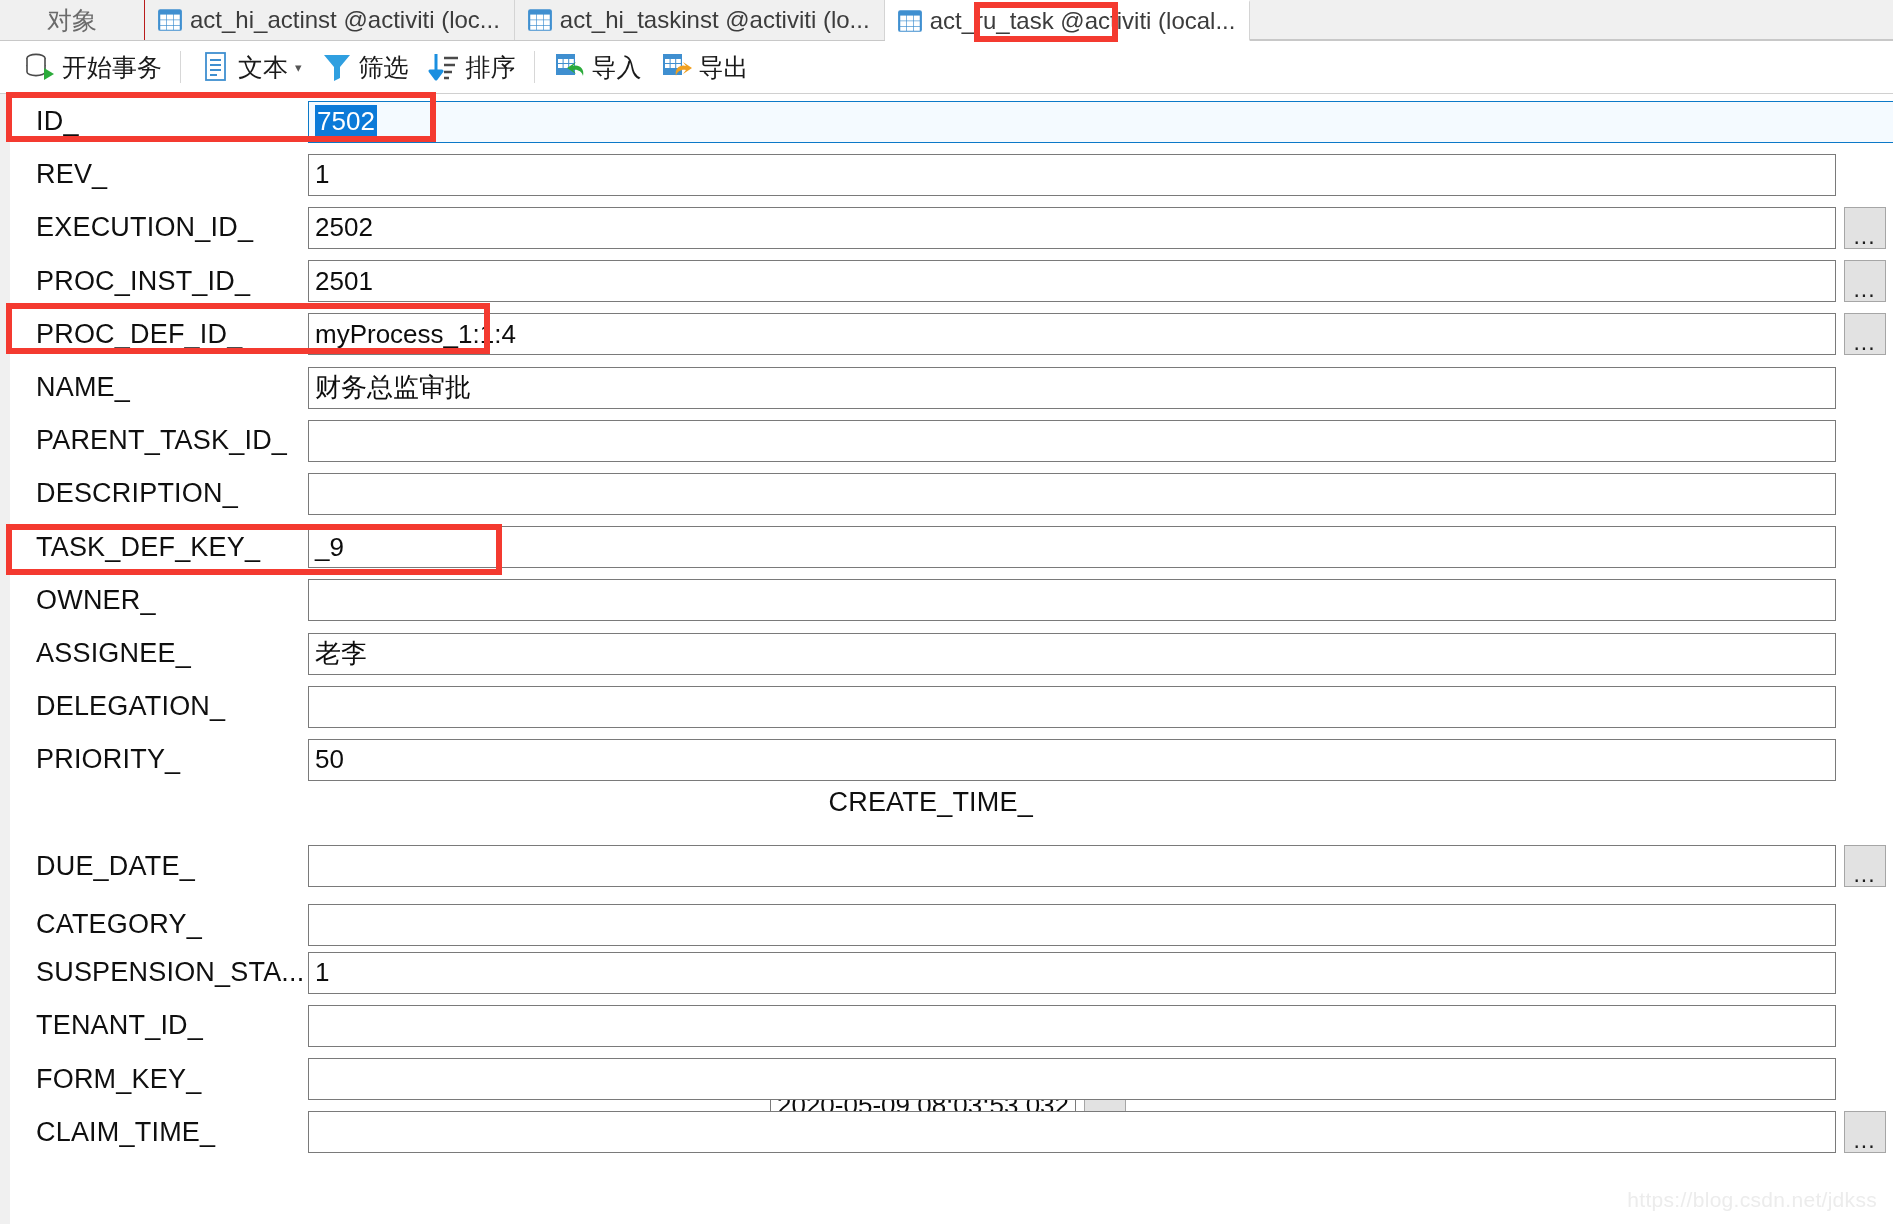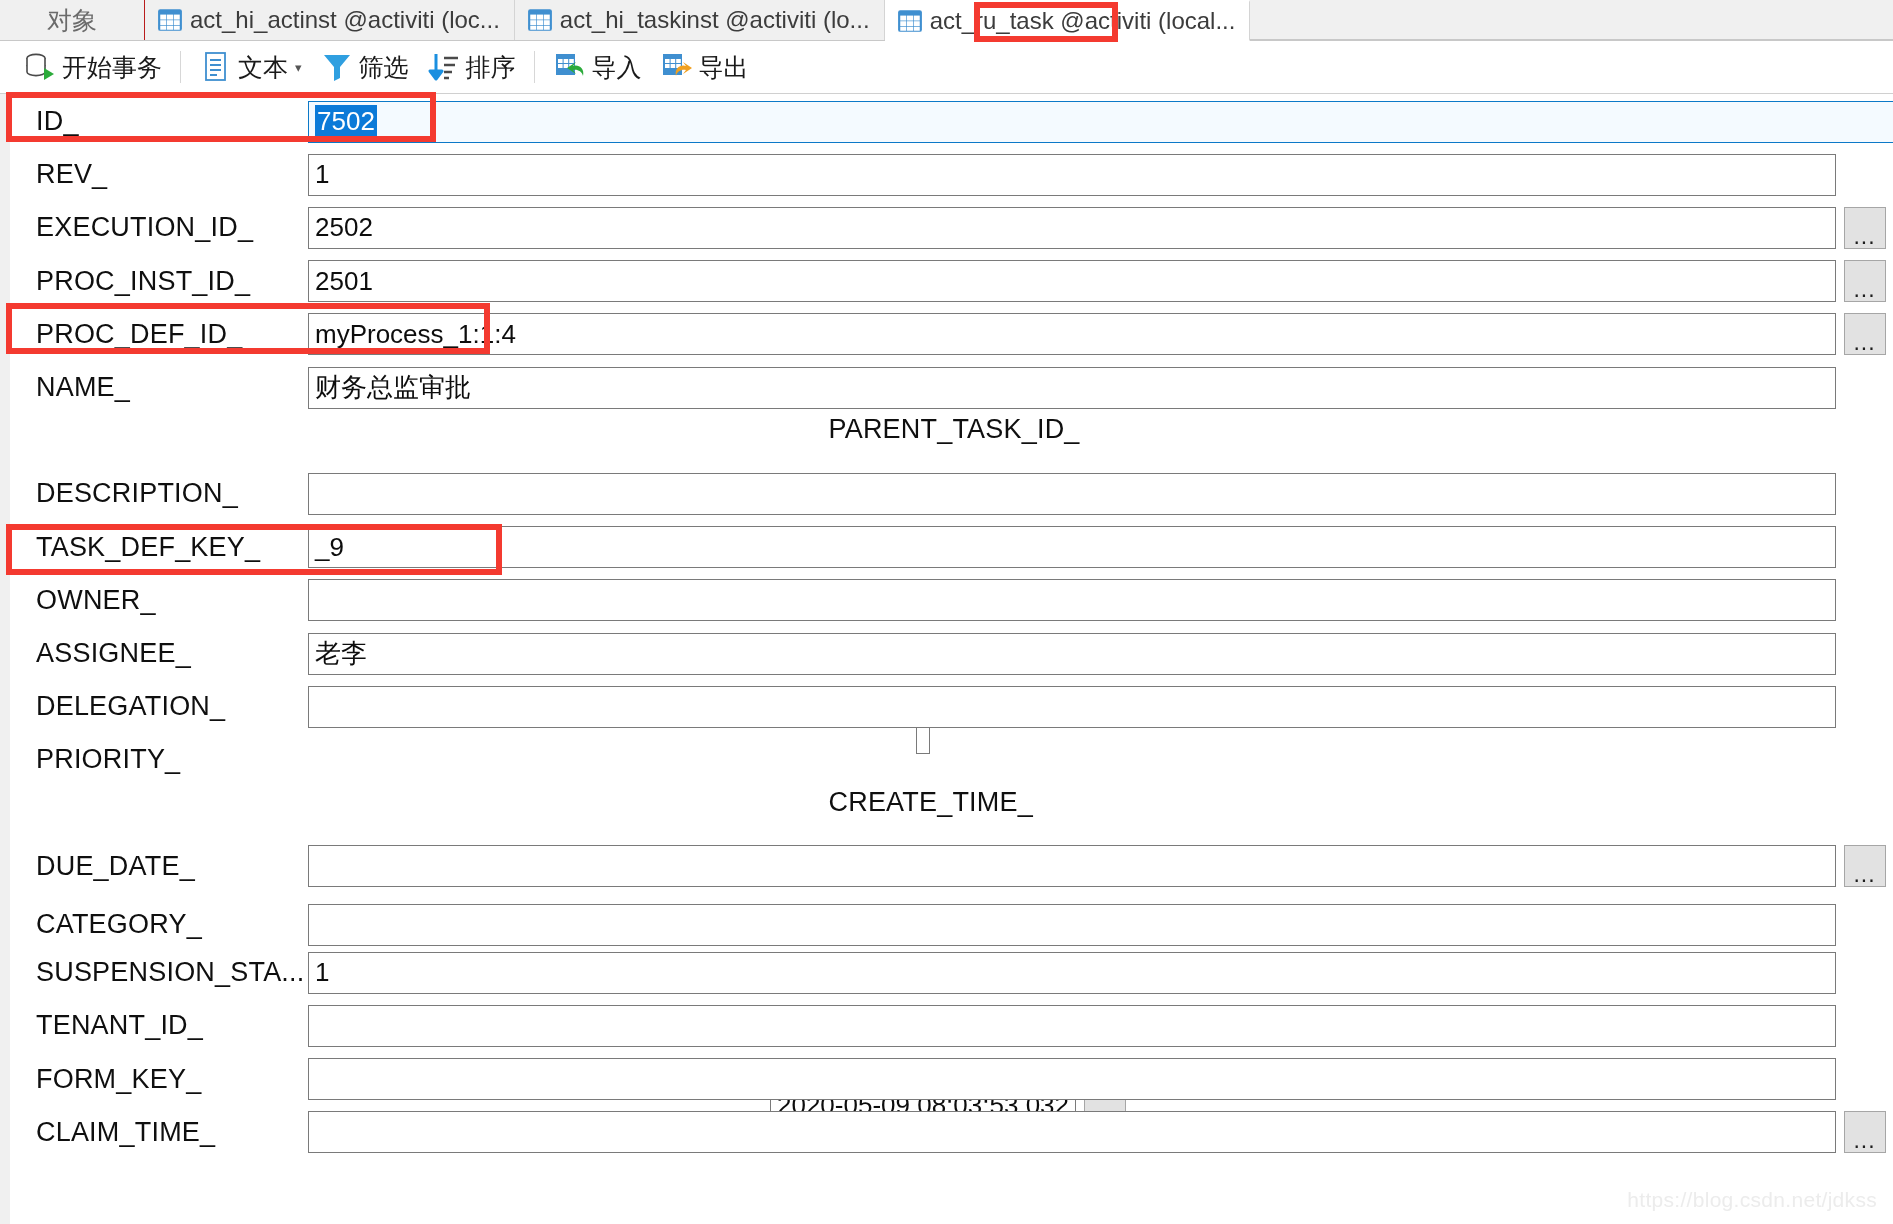--- a/index.html
+++ b/index.html
@@ -304,21 +304,21 @@
     </div>
     <div class="row" style="top: 267px;">
       <div class="lbl">NAME_</div>
      <div class="fieldwrap">
        <div class="field">
           <span>财务总监审批</span>
         </div>
        <div class="ellip-slot"></div>
      </div>
     </div>
-    <div class="row" style="top: 320.2px; flex-direction: column;">
+    <div class="row" style="top: 320.2px;">
       <div class="lbl">PARENT_TASK_ID_</div>
      <div class="fieldwrap">
        <div class="field">
           <span></span>
         </div>
        <div class="ellip-slot"></div>
      </div>
     </div>
     <div class="row" style="top: 373.4px;">
       <div class="lbl">DESCRIPTION_</div>
@@ -360,20 +360,26 @@
       <div class="lbl">DELEGATION_</div>
      <div class="fieldwrap">
        <div class="field">
           <span></span>
         </div>
        <div class="ellip-slot"></div>
      </div>
     </div>
     <div class="row" style="top: 639.4px;">
       <div class="lbl">PRIORITY_</div>
+     <div class="fieldwrap">
+       <div class="field">
+          <span>50</span>
+        </div>
+       <div class="ellip-slot"></div>
+     </div>
     </div>
     <div class="row" style="top: 692.6px; flex-direction: column;">
       <div class="lbl">CREATE_TIME_</div>
      <div class="fieldwrap">
        <div class="field">
           <span>2020-05-09 08:03:53.032</span>
         </div>
        <div class="ellip-slot">
           <div class="ellipbtn">...</div>
         </div>

